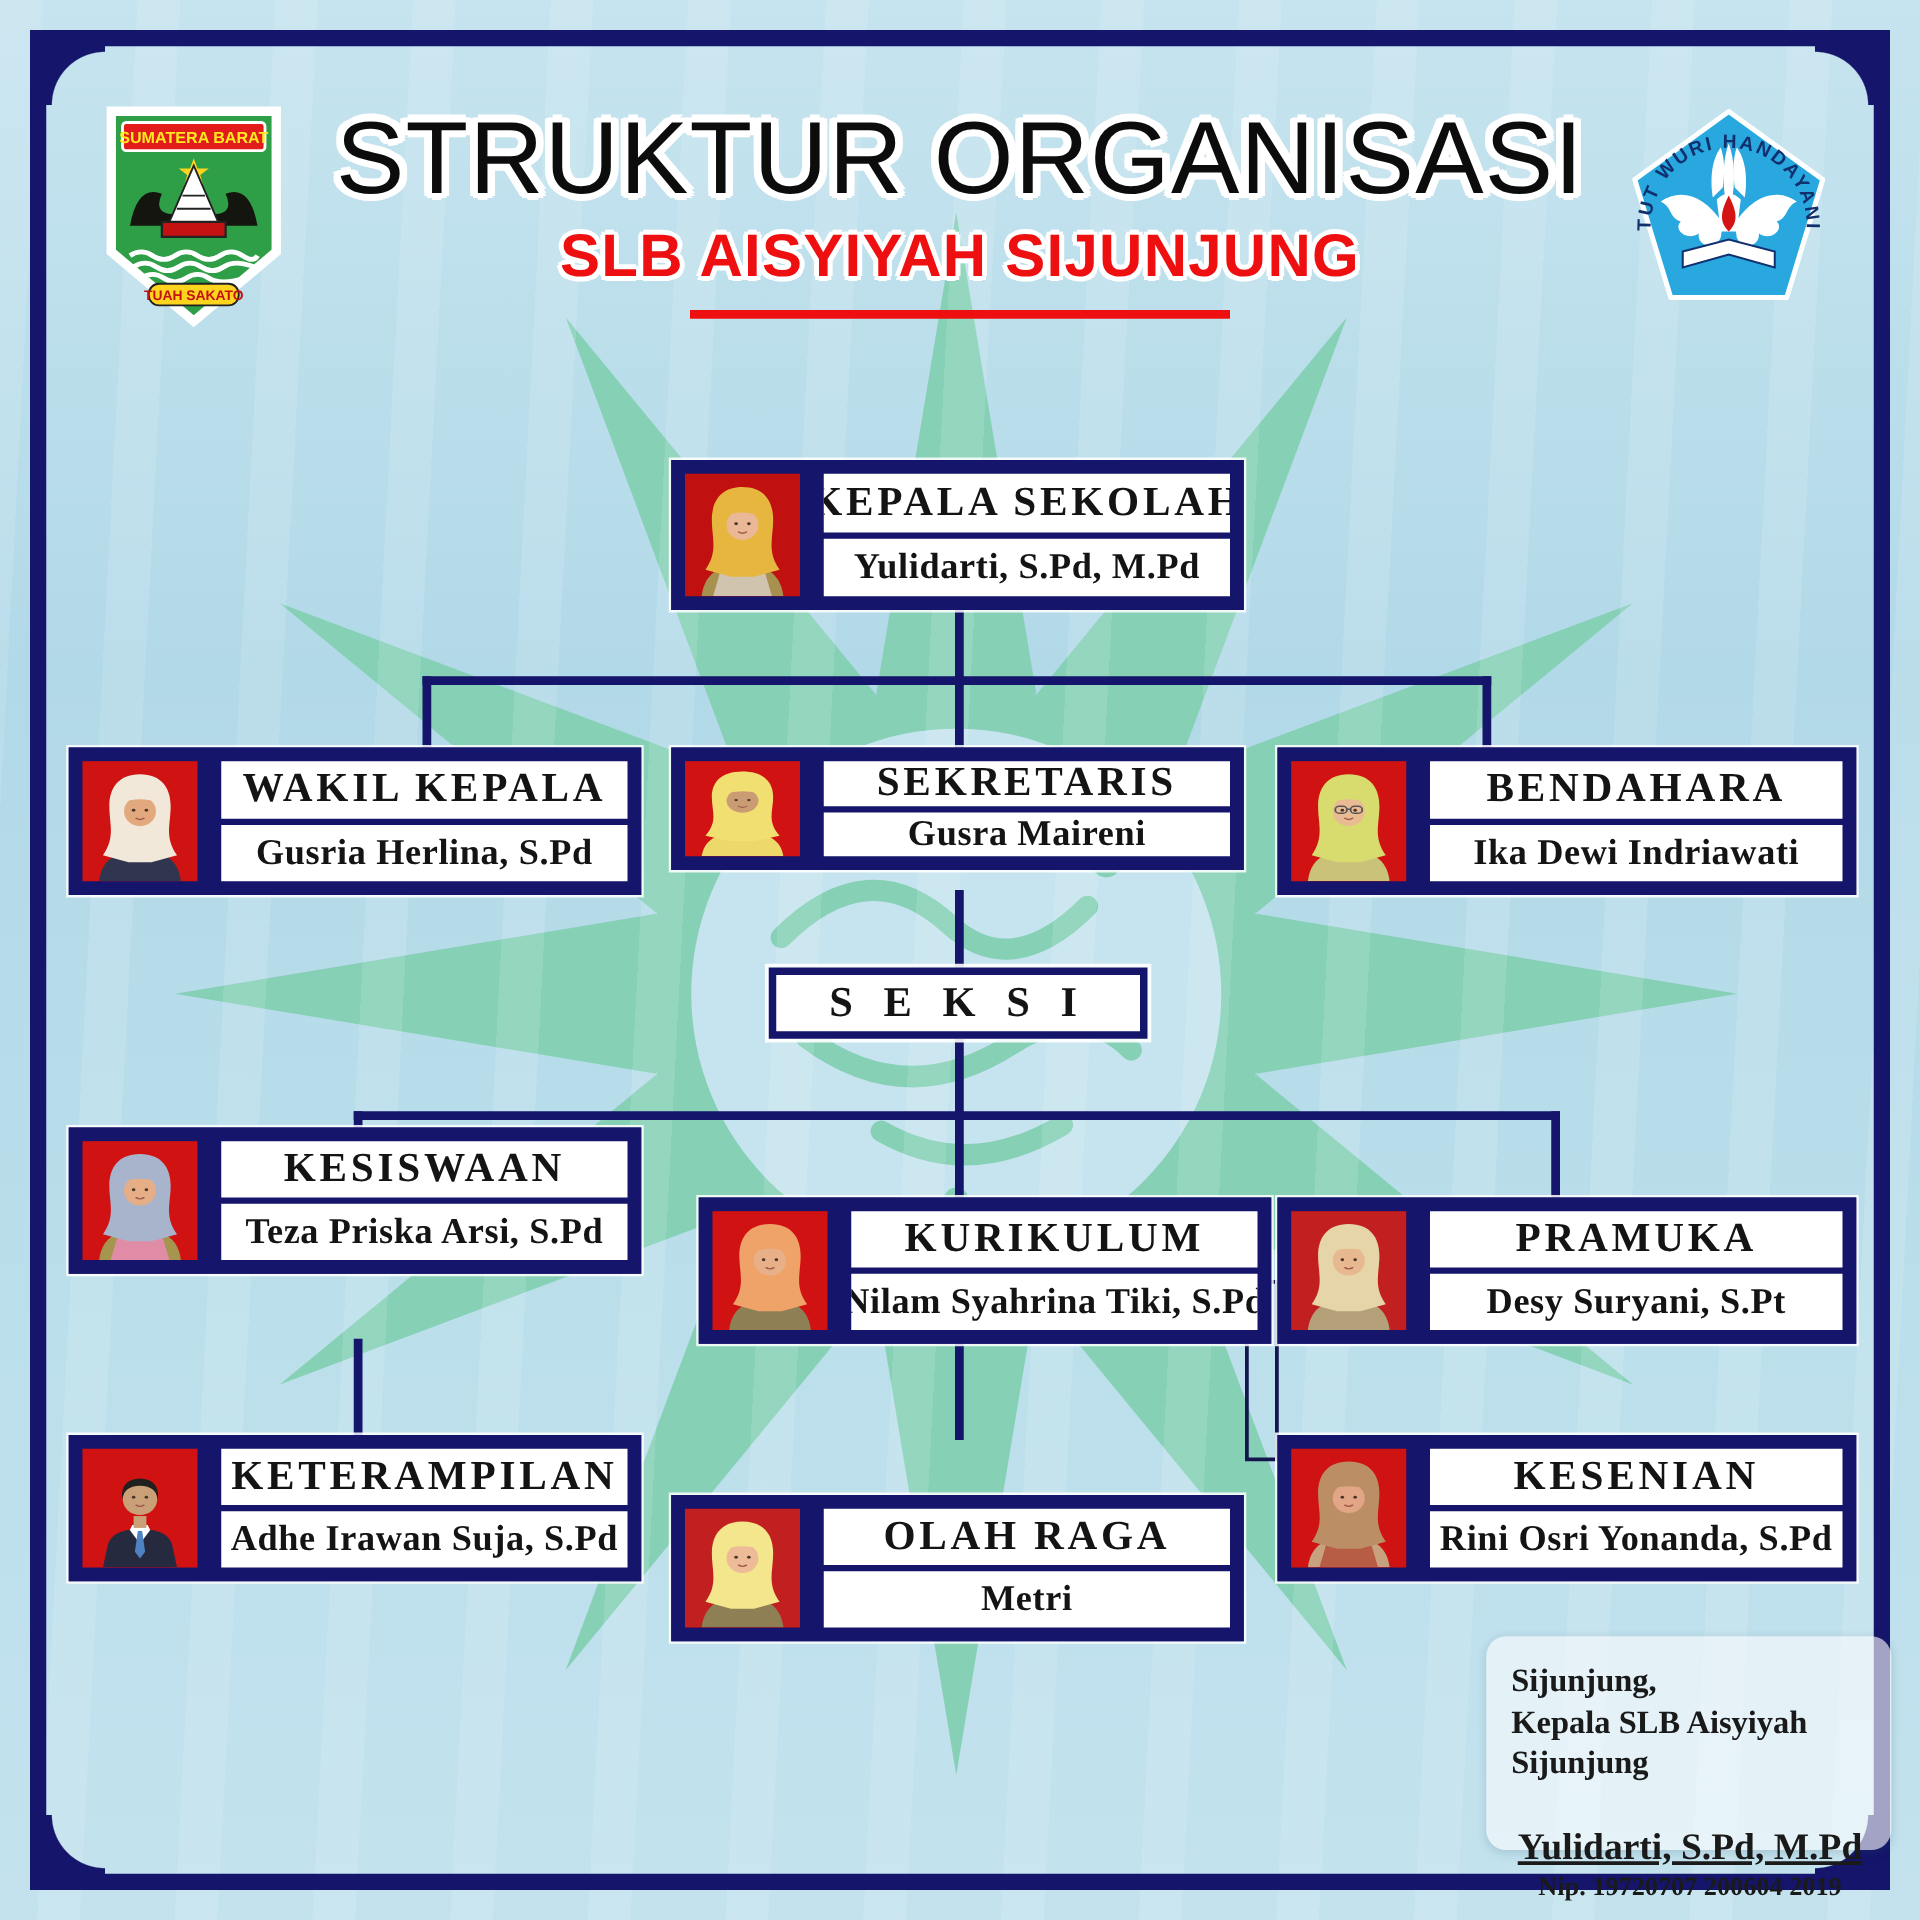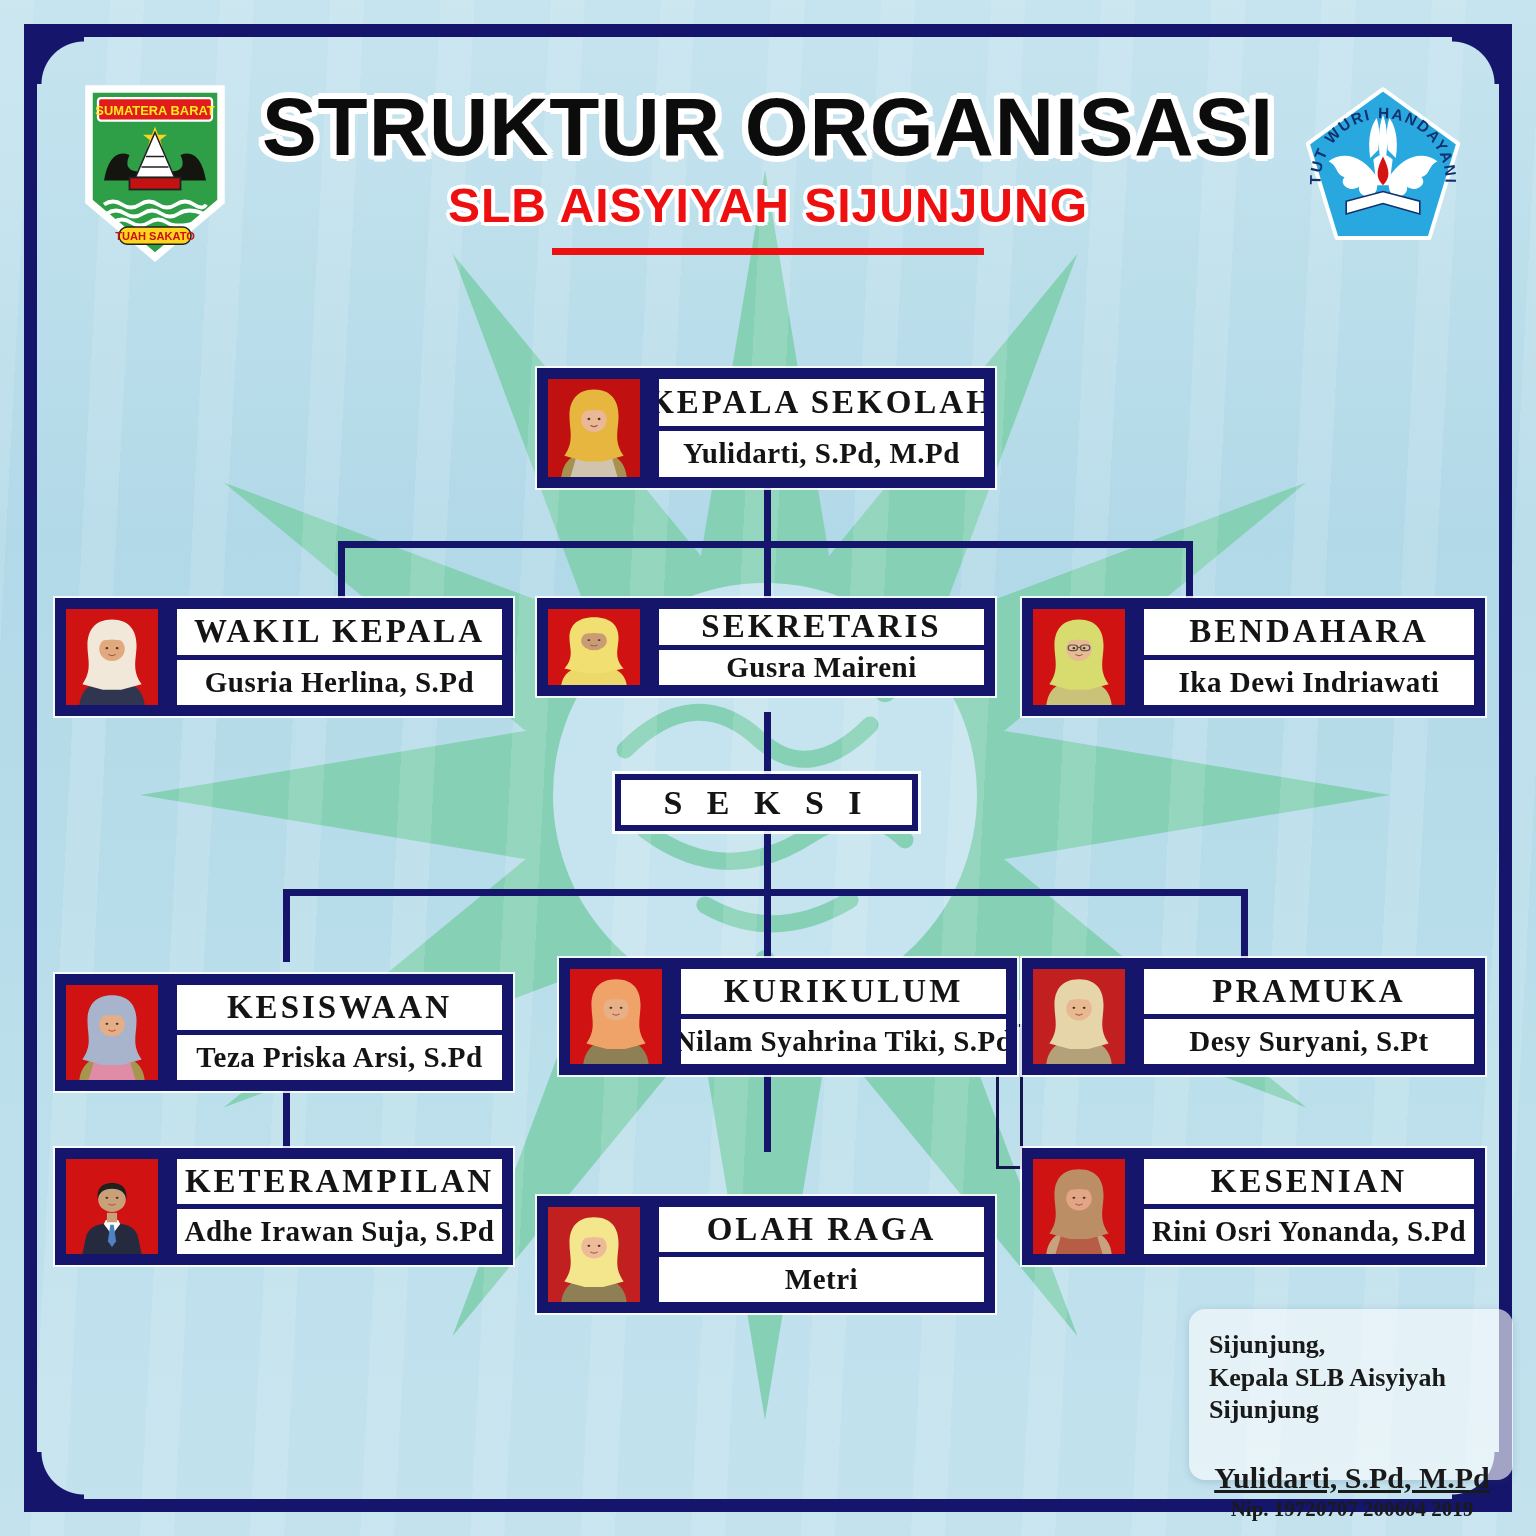--- a/index.html
+++ b/index.html
@@ -20,21 +20,21 @@
   
   .frame{position:absolute;inset:24px;border:13px solid var(--navy);}
   .corner{position:absolute;width:60px;height:60px;}
   .corner.tl{left:-13px;top:-13px;background:radial-gradient(circle at 100% 100%,rgba(0,0,0,0) 0 42px,var(--navy) 43px);}
   .corner.tr{right:-13px;top:-13px;background:radial-gradient(circle at 0% 100%,rgba(0,0,0,0) 0 42px,var(--navy) 43px);}
   .corner.bl{left:-13px;bottom:-13px;background:radial-gradient(circle at 100% 0%,rgba(0,0,0,0) 0 42px,var(--navy) 43px);}
   .corner.br{right:-13px;bottom:-13px;background:radial-gradient(circle at 0% 0%,rgba(0,0,0,0) 0 42px,var(--navy) 43px);}
   
   .main-title{
     position:absolute;left:0;top:86px;width:100%;text-align:center;
-    font-family:"Liberation Sans",sans-serif;font-weight:700;font-size:82px;line-height:1;
+    font-family:"Liberation Sans",sans-serif;font-weight:400;font-size:82px;line-height:1;
     letter-spacing:1px;color:#0c0c0c;
     text-shadow:-6px 0 0 #fff,6px 0 0 #fff,0 -6px 0 #fff,0 6px 0 #fff,
       -4px -4px 0 #fff,4px -4px 0 #fff,-4px 4px 0 #fff,4px 4px 0 #fff,
       -6px 3px 0 #fff,6px 3px 0 #fff,-6px -3px 0 #fff,6px -3px 0 #fff;
   }
   .sub-title{
     position:absolute;left:0;top:182px;width:100%;text-align:center;
     font-family:"Liberation Sans",sans-serif;font-weight:900;font-size:48px;line-height:1;
     letter-spacing:1px;color:var(--red);
     text-shadow:-4px 0 0 #fff,4px 0 0 #fff,0 -4px 0 #fff,0 4px 0 #fff,
@@ -283,21 +283,21 @@
       <div class="pname">
           <span>Ika Dewi Indriawati</span>
         </div>
     </div>
   </div>
 
   <div class="seksi" style="left:615px;top:774px;width:303px;height:57px">
       <span>S E K S I</span>
     </div>
 
-  <div class="card" style="left:55px;top:974px;width:458px;height:117px">
+  <div class="card" style="left:55px;top:902px;width:458px;height:117px">
     <div class="photo">
         <span class="av">
           <svg viewBox="0 0 90 120" preserveAspectRatio="none" style="display:block;width:100%;height:100%">
             <rect width="90" height="120" fill="#d01212"></rect>
             <path d="M13,120 Q15,99 28,93 L62,93 Q75,99 77,120 Z" fill="#a6954e"></path>
             <path d="M28,94 Q45,106 62,94 L68,120 L22,120 Z" fill="#e88bb0" opacity="0.9"></path>
             <path d="M45,13 C28,13 21,27 21,45 C21,63 26,76 16,94 L36,101 L54,101 L74,94 C64,76 69,63 69,45 C69,27 62,13 45,13 Z" fill="#a8b4cc"></path>
       <ellipse cx="45" cy="50" rx="12.5" ry="15" fill="#e6ae86"></ellipse>
       <path d="M45,17 C33,17 28.5,29 29.5,41.5 Q37,38 45,38 Q53,38 60.5,41.5 C61.5,29 57,17 45,17 Z" fill="#a8b4cc"></path>
             <g fill="#4a3628">

